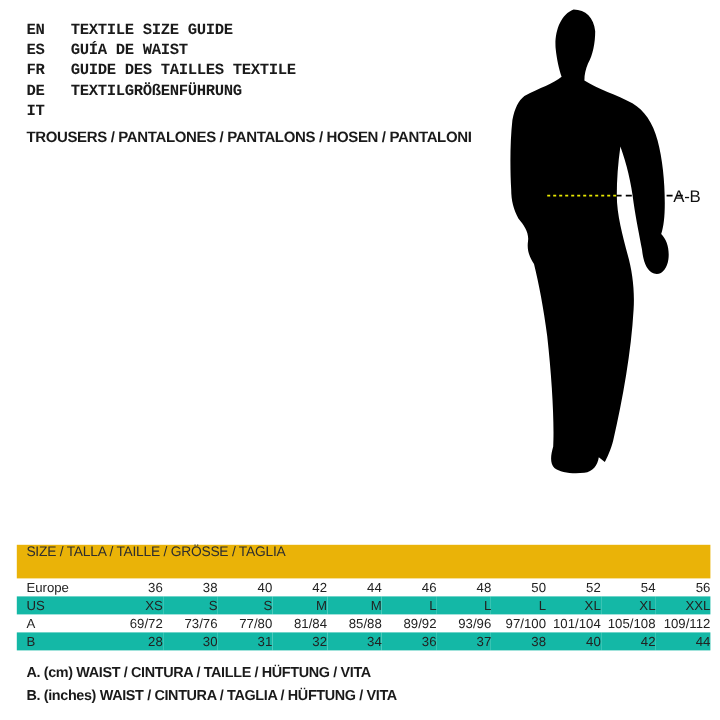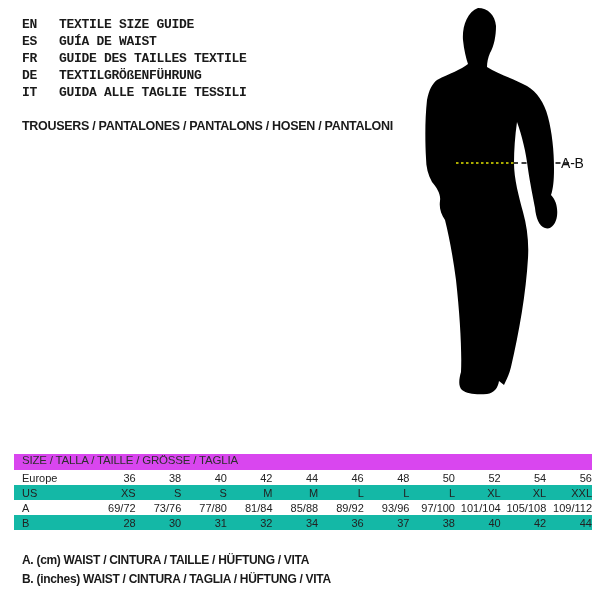--- a/index.html
+++ b/index.html
@@ -14,21 +14,21 @@
     overflow: hidden;
   }
 
   
   .lang-block { position: absolute; top: 16px; left: 22px; }
   .lang-row { display: flex; line-height: 17px; font-weight: bold; font-size: 13px; letter-spacing: -0.3px; font-family: Liberation Mono, monospace; }
   .lang-code { width: 37px; flex: 0 0 37px; }
 
   
   .category {
-    position: absolute; top: 119px; left: 22px;
+    position: absolute; top: 107px; left: 22px;
     font-size: 12.5px; font-weight: bold; letter-spacing: -0.3px;
   }
 
   
   .figure { position: absolute; top: 0; left: 400px; width: 200px; height: 400px; }
   .figure svg { display: block; width: 200px; height: 400px; }
   .ab-label {
     position: absolute; left: 161px; top: 155px;
     font-size: 14px; font-weight: normal; color: #111111; letter-spacing: -0.2px;
   }
@@ -41,27 +41,27 @@
 
   
   .size-table {
     position: absolute; top: 454px; left: 14px;
     width: 578px;
     border-collapse: collapse;
     table-layout: fixed;
     font-size: 11px;
   }
   .size-table thead th {
-    background: #d946ef;
+    background: #eab308;
     text-align: left;
     font-weight: normal;
     font-size: 11.5px;
     color: #2e2e2e;
     height: 14px;
-    padding: 0 0 4px 8px;
+    padding: 0 0 16px 8px;
     letter-spacing: -0.2px;
   }
   .size-table td { height: 15px; padding: 0; text-align: right; color: #222222; }
   .size-table td.row-label { text-align: left; padding-left: 8px; }
   .size-table tr.stripe { background: #14b8a6; }
 
   
   .notes {
     position: absolute; top: 551px; left: 22px;
     font-size: 12px; font-weight: bold; line-height: 19px; letter-spacing: -0.3px;
@@ -84,21 +84,20 @@
     <div class="lang-row">
       <span class="lang-code">FR</span>
       <span class="lang-label">GUIDE DES TAILLES TEXTILE</span>
     </div>
     <div class="lang-row">
       <span class="lang-code">DE</span>
       <span class="lang-label">TEXTILGRÖßENFÜHRUNG</span>
     </div>
     <div class="lang-row">
       <span class="lang-code">IT</span>
-      <span class="lang-label">GUIDA ALLE TAGLIE TESSILI</span>
     </div>
   </section>
 
   <div class="category">TROUSERS / PANTALONES / PANTALONS / HOSEN / PANTALONI</div>
 
   <figure class="figure">
     <svg viewBox="0 0 200 400">
 
       <line x1="113" y1="163" x2="169" y2="163" stroke="#000000" stroke-width="1.4" stroke-dasharray="5 3.5"></line>
 

